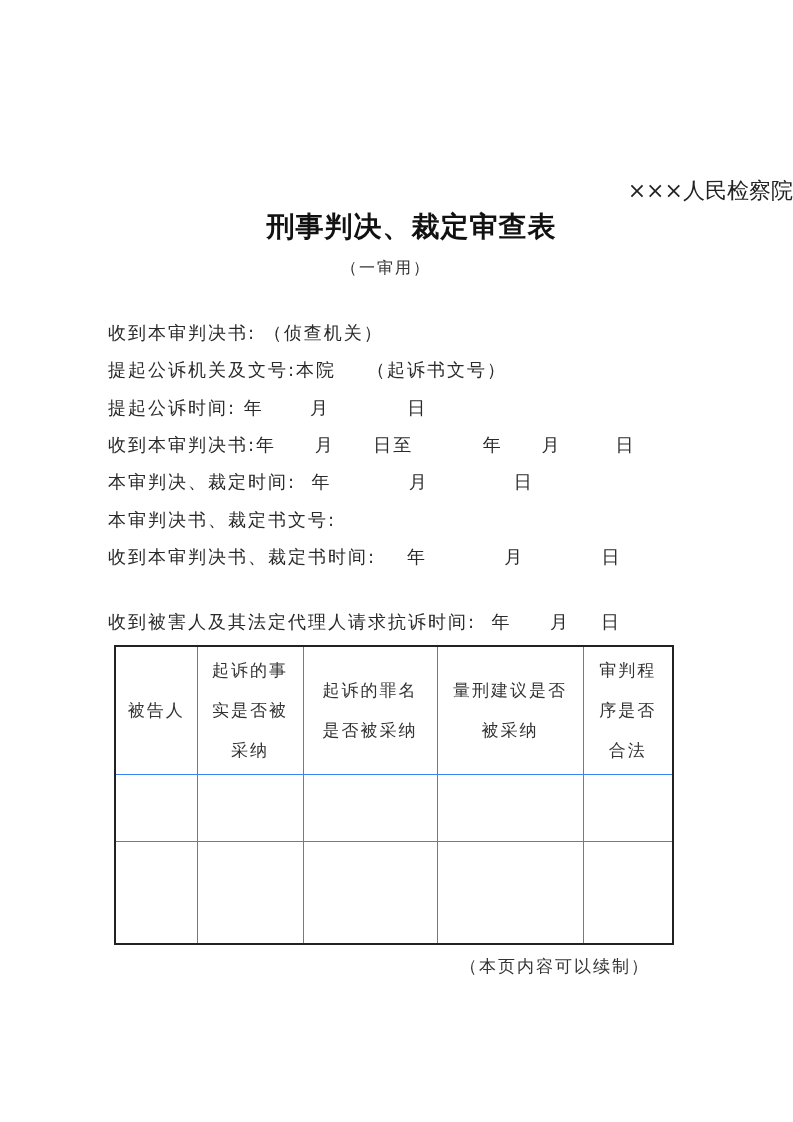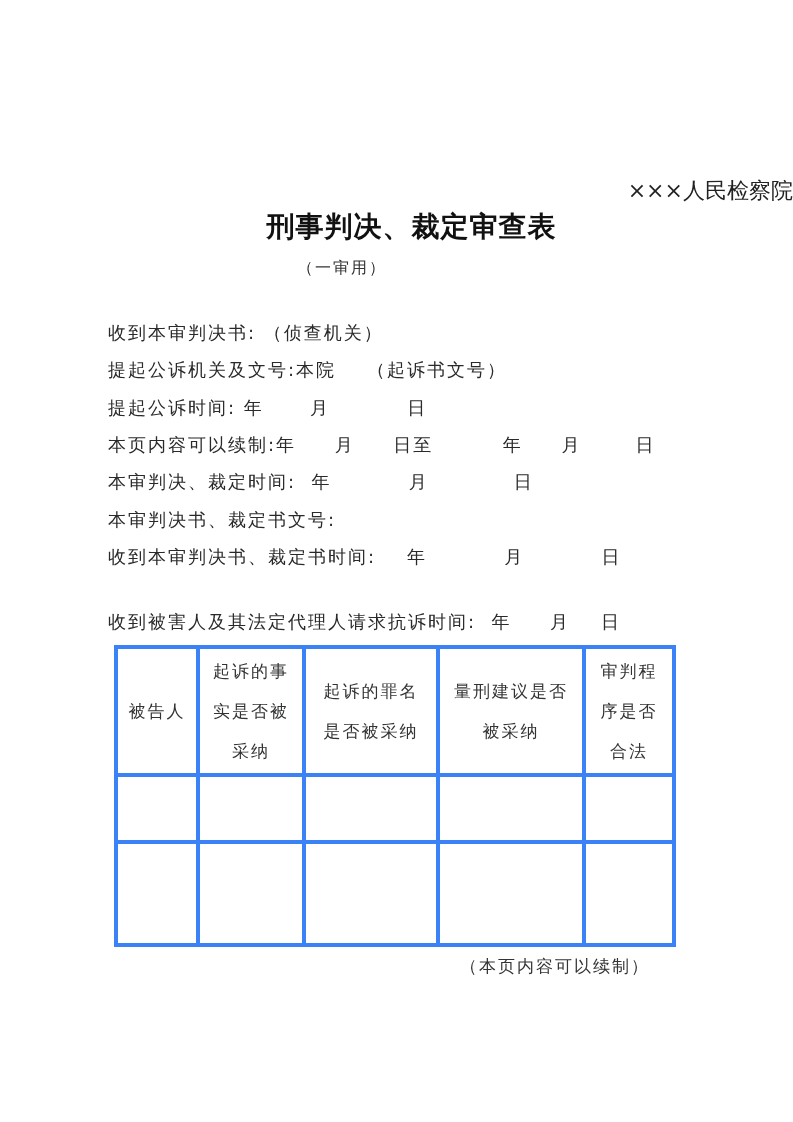--- a/index.html
+++ b/index.html
@@ -1,39 +1,39 @@
 <!DOCTYPE html>
 <html><head>
 <meta charset="utf-8">
 <style>
   html, body { margin:0; padding:0; background:#ffffff; }
   body { width:793px; height:1122px; position:relative; overflow:hidden;
     font-family:"DejaVu Sans", sans-serif; color:#222; }
   .abs { position:absolute; white-space:pre; }
   .org { left:0; width:793px; top:176px; text-align:right; font-size:22px; font-family:"DejaVu Serif", serif; color:#222; }
   .title { left:0; width:793px; top:208px; text-align:center; font-size:28px; font-weight:bold; letter-spacing:1px; color:#111;padding-left:15px; }
-  .subtitle { left:0; width:684px; top:258px; text-align:center; font-size:16px; letter-spacing:2px; color:#333; }
+  .subtitle { left:0; width:684px; top:258px; text-align:center; font-size:16px; letter-spacing:2px; color:#333;padding-left:44px; }
   .field { left:108px; font-size:18px; letter-spacing:2px; color:#2a2a2a; }
   table.grid { position:absolute; left:114px; top:645px; width:558px; height:298px;
     border-collapse:collapse; border:2.5px solid #222; table-layout:fixed; }
-  table.grid td { border:4px solid #3b82f6; text-align:center; vertical-align:middle;
+  table.grid td { border:1px solid #3b82f6; text-align:center; vertical-align:middle;
     font-size:17px; letter-spacing:2px; line-height:40px; color:#333; padding:0; white-space:pre-line; }
   .note { left:0; width:650px; top:955px; text-align:right; font-size:17px; letter-spacing:2px; color:#333; }
 </style>
 </head>
 <body>
 
 <div class="abs org">×××人民检察院</div>
 <div class="abs title">刑事判决、裁定审查表</div>
 <div class="abs subtitle">（一审用）</div>
 
 <div class="abs field" style="top:321px">收到本审判决书: （侦查机关）</div>
 <div class="abs field" style="top:358px">提起公诉机关及文号:本院    （起诉书文号）</div>
 <div class="abs field" style="top:396px">提起公诉时间: 年      月          日</div>
-<div class="abs field" style="top:433px">本页内容可以续制:年     月     日至         年     月       日</div>
+<div class="abs field" style="top:433px">收到本审判决书:年     月     日至         年     月       日</div>
 <div class="abs field" style="top:470px">本审判决、裁定时间:  年          月           日</div>
 <div class="abs field" style="top:508px">本审判决书、裁定书文号:</div>
 <div class="abs field" style="top:545px">收到本审判决书、裁定书时间:    年          月          日</div>
 <div class="abs field" style="top:610px">收到被害人及其法定代理人请求抗诉时间:  年     月    日</div>
 
 <table class="grid">
   <colgroup>
     <col style="width:82px">
       <col style="width:106px">
       <col style="width:134px">

